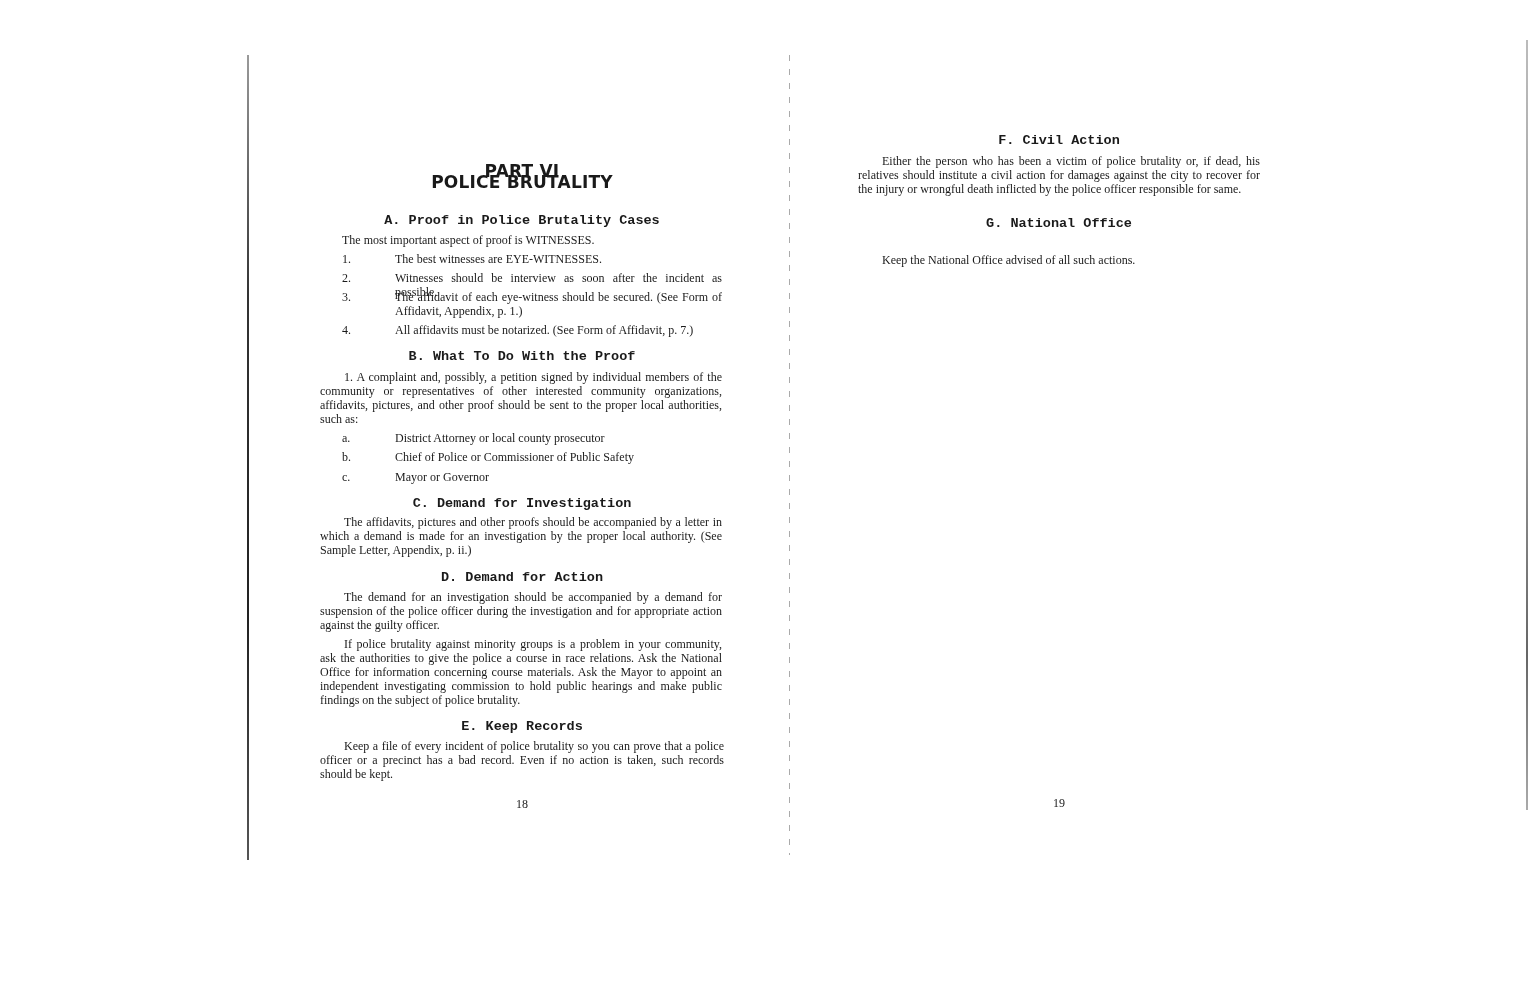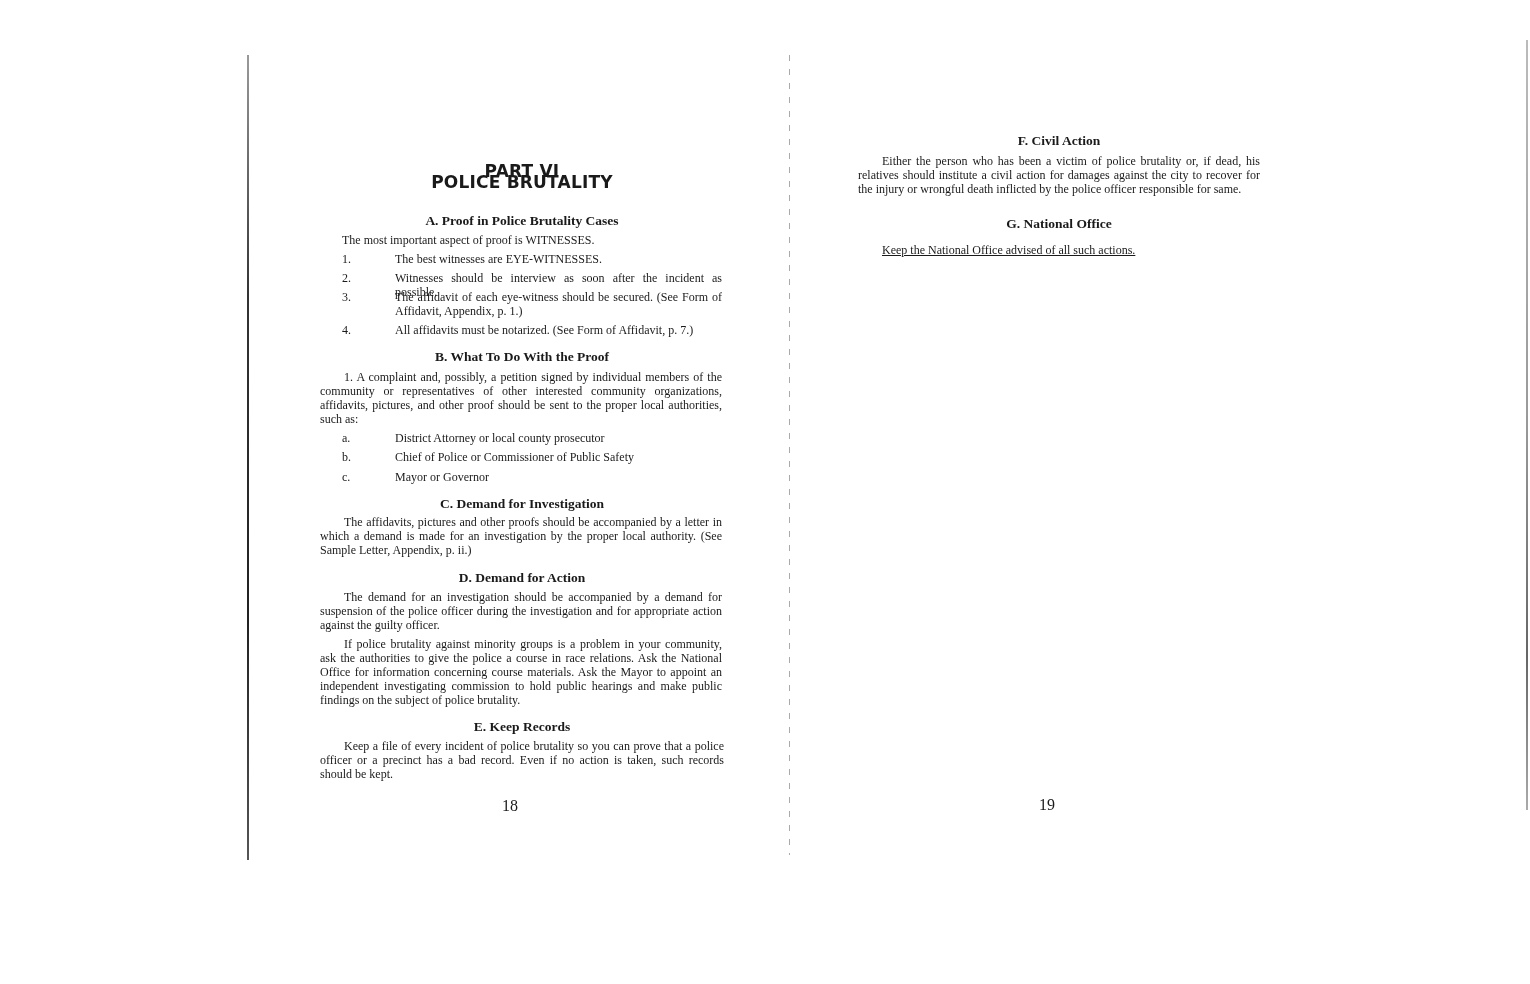--- a/index.html
+++ b/index.html
@@ -11,28 +11,28 @@
       background:linear-gradient(#9a9a9a,#333 30%,#222 70%,#555); }
     .edge-gutter { position:absolute; left:789px; top:55px; width:1px; height:800px;
       background:repeating-linear-gradient(#aaa 0 6px, transparent 6px 14px); }
     .edge-right { position:absolute; left:1526px; top:40px; width:2px; height:770px;
       background:linear-gradient(#bbb,#999 50%,#666 80%,#aaa); }
     .page { position:absolute; top:0; }
     .page-left { left:320px; width:404px; }
     .page-right { left:858px; width:402px; }
     .h-part { position:absolute; width:100%; text-align:center; font-family:"DejaVu Sans",sans-serif;
       font-weight:bold; font-size:17px; letter-spacing:0.2px; }
-    .h-sec { position:absolute; width:100%; text-align:center; font-family:Liberation Serif, serif;
+    .h-sec { position:absolute; width:100%; text-align:center; font-family:Liberation Mono, monospace;
       font-weight:bold; font-size:13.5px; }
     .p { position:absolute; font-size:12px; line-height:14px; text-align:justify; }
     .indent { text-indent:24px; }
     .li { position:absolute; font-size:12px; line-height:14px; display:flex; }
     .li .n { width:20px; flex:none; }
     .li .t { flex:1; text-align:justify;margin-left:33px; }
-    .pnum { position:absolute; font-size:16px; width:40px; }
+    .pnum { position:absolute; font-size:12px; text-align:center; width:40px; }
   </style>
 </head>
 <body>
 
 <div class="edge-left"></div>
 <div class="edge-gutter"></div>
 <div class="edge-right"></div>
 
 <div class="page page-left">
   <div class="h-part" style="top:137px;margin-top:24px;">PART VI</div>
@@ -83,16 +83,16 @@
   <div class="p indent" style="top:739px; left:0; width:404px;">Keep a file of every incident of police brutality so you can prove that a police officer or a precinct has a bad record. Even if no action is taken, such records should be kept.</div>
 
   <div class="pnum" style="top:797px; left:182px;">18</div>
 </div>
 
 <div class="page page-right">
   <div class="h-sec" style="top:133px;">F. Civil Action</div>
   <div class="p indent" style="top:154px; left:0; width:402px;">Either the person who has been a victim of police brutality or, if dead, his relatives should institute a civil action for damages against the city to recover for the injury or wrongful death inflicted by the police officer responsible for same.</div>
 
   <div class="h-sec" style="top:216px;">G. National Office</div>
-  <div class="p indent" style="top:243px; left:0; width:402px;text-decoration:underline;">Keep the National Office advised of all such actions.</div>
+  <div class="p indent" style="top:253px; left:0; width:402px;">Keep the National Office advised of all such actions.</div>
 
   <div class="pnum" style="top:796px; left:181px;">19</div>
 </div>
 
 </body></html>

